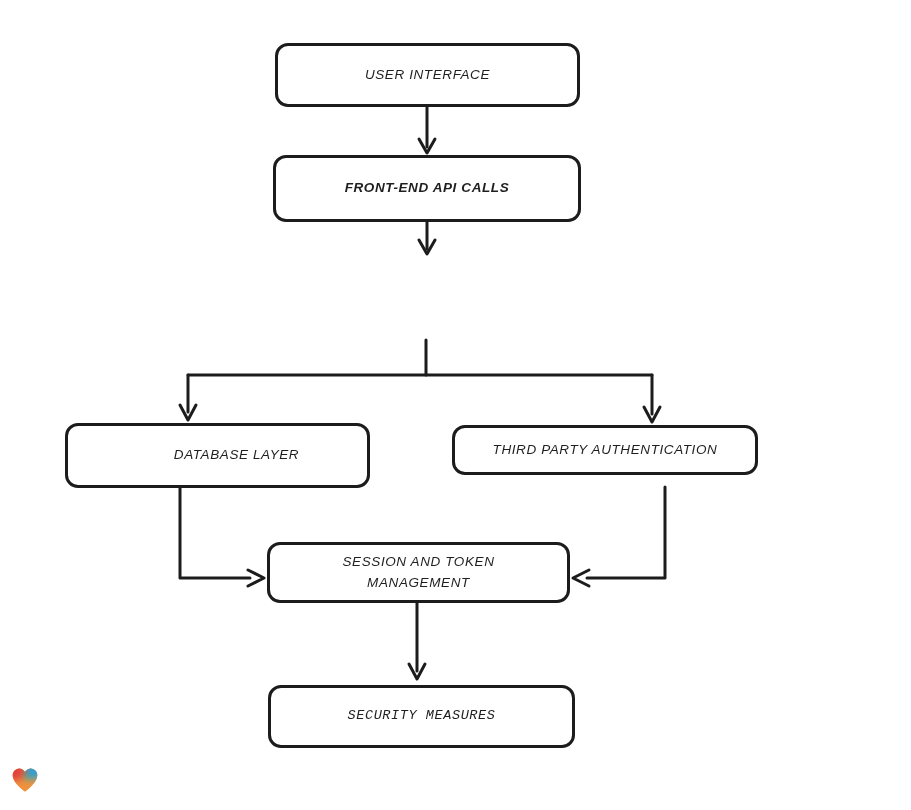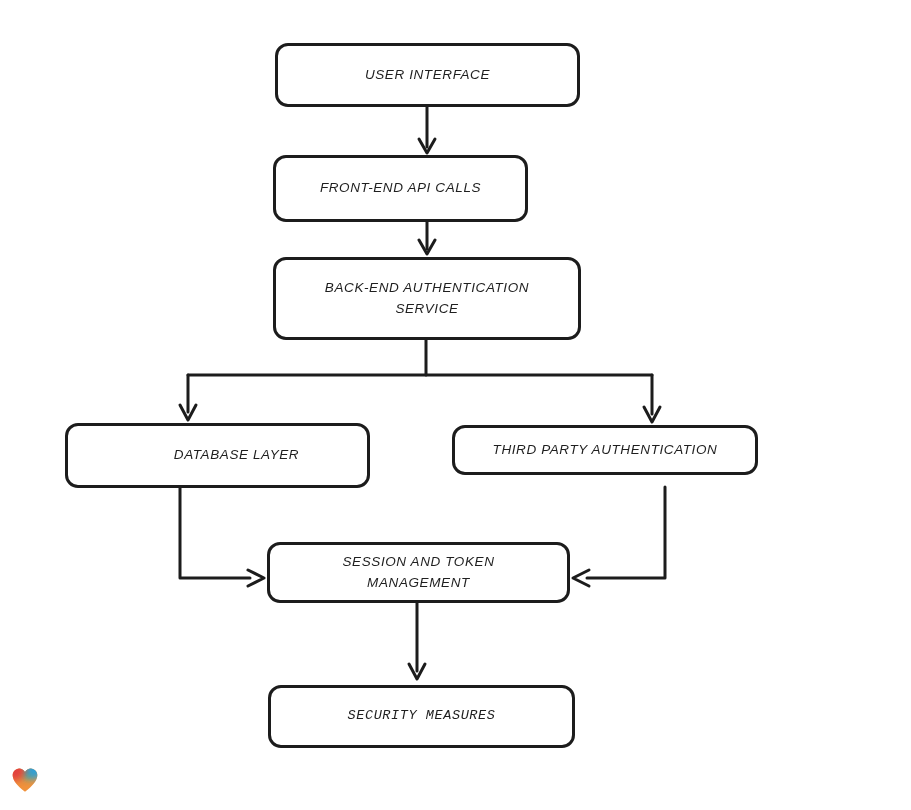--- a/index.html
+++ b/index.html
@@ -46,21 +46,21 @@
     font-size: 13.5px;
     letter-spacing: 0.6px;
     line-height: 1.5;
     color: #1f1f1f;
     white-space: nowrap;
   }
   .node .label.wrap {
     white-space: normal;
   }
   .n1 { left: 275px; top: 43px;  width: 305px; height: 64px; }
-  .n2 { left: 273px; top: 155px; width: 255px; height: 67px; }
+  .n2 { left: 273px; top: 155px; width: 308px; height: 67px; font-weight: bold; }
   .n3 { left: 273px; top: 257px; width: 308px; height: 83px; }
   .n3 .label { max-width: 235px; }
   .n4 { left: 65px;  top: 423px; width: 305px; height: 65px; padding-left: 38px; }
   .n5 { left: 452px; top: 425px; width: 306px; height: 50px; }
   .n6 { left: 267px; top: 542px; width: 303px; height: 61px; }
   .n6 .label { max-width: 185px; }
   .n7 { left: 268px; top: 685px; width: 307px; height: 63px; font-family: Liberation Mono, monospace; }
   .logo {
     position: absolute;
     left: 8px;
@@ -113,23 +113,20 @@
   </svg>
 
   <div class="node n1">
     <span class="label">USER INTERFACE</span>
   </div>
 
   <div class="node n2">
     <span class="label">FRONT-END API CALLS</span>
   </div>
 
-  <div class="node n3">
-    <span class="label wrap">BACK-END AUTHENTICATION SERVICE</span>
-  </div>
 
   <div class="node n4">
     <span class="label">DATABASE LAYER</span>
   </div>
 
   <div class="node n5">
     <span class="label">THIRD PARTY AUTHENTICATION</span>
   </div>
 
   <div class="node n6">

